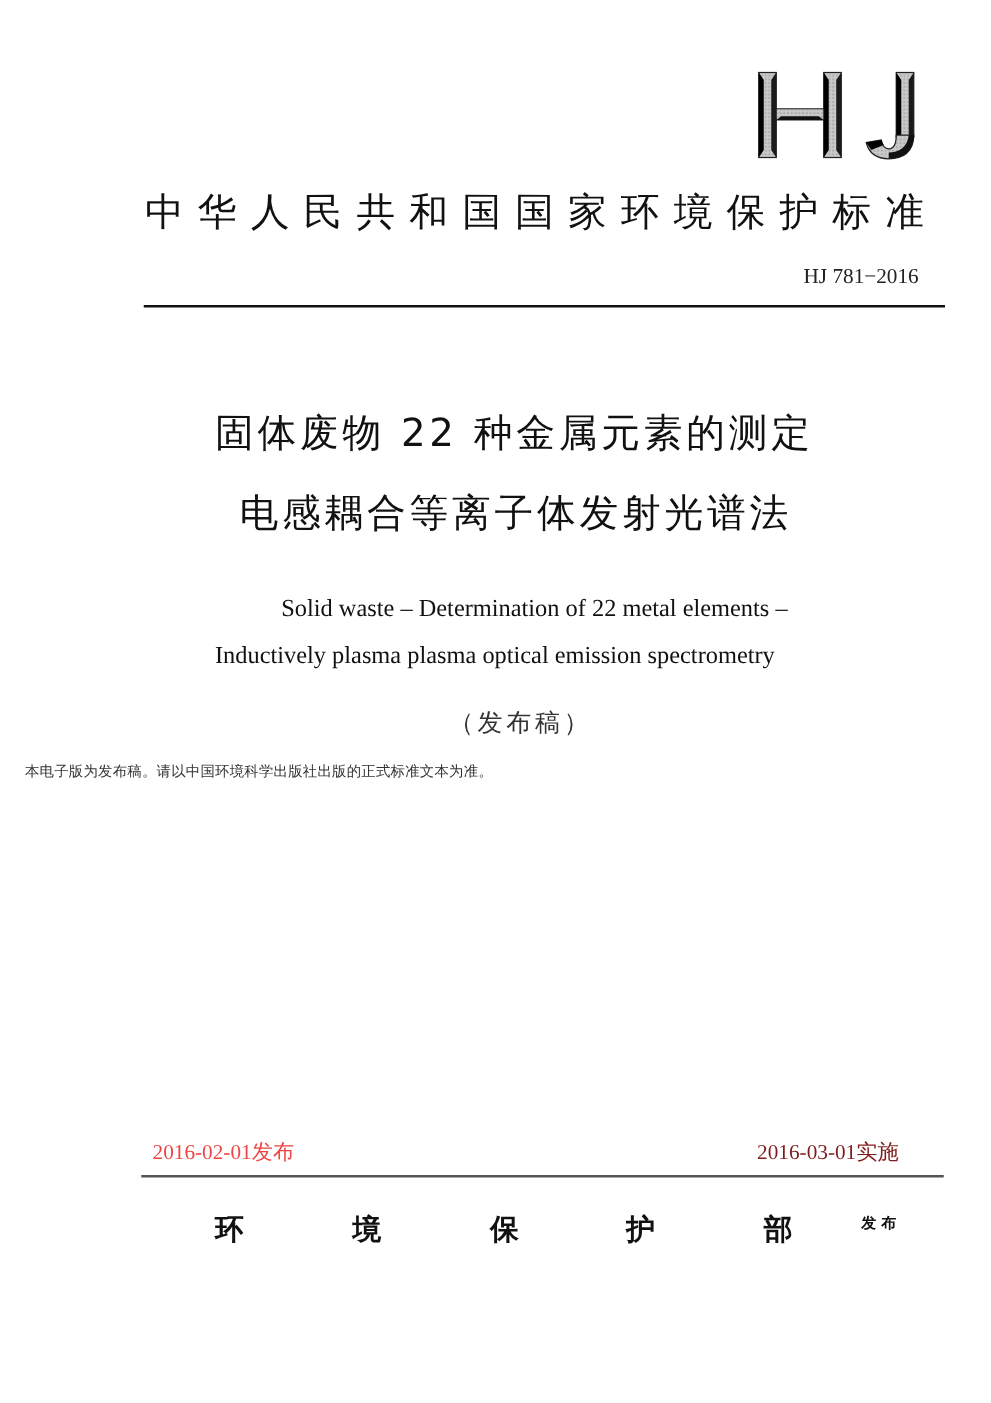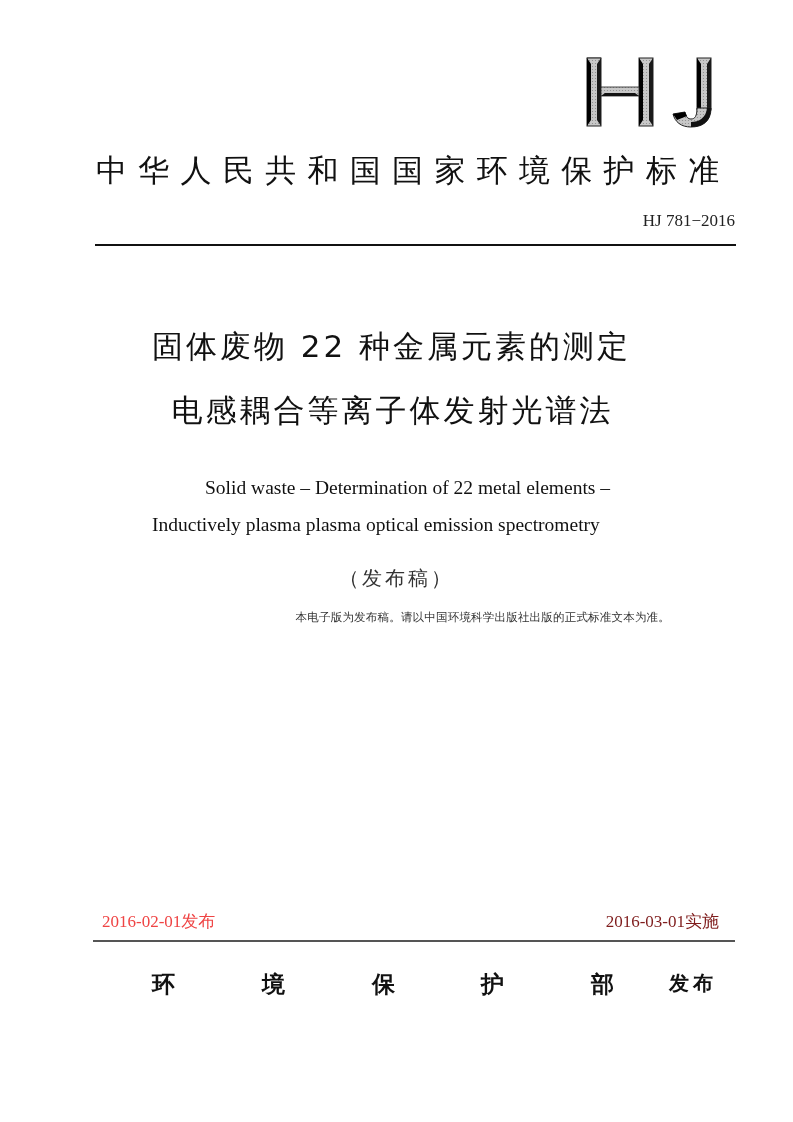--- a/index.html
+++ b/index.html
@@ -8,21 +8,21 @@
     background: #ffffff;
   }
   body {
     width: 793px;
     height: 1122px;
     position: relative;
     overflow: hidden;
     color: #111;
     font-family: "DejaVu Sans", sans-serif;
   }
-  .abs { position: absolute; }
+  .abs { position: absolute; margin-left: 20px; }
 
   
   .logo {
     left: 585px;
     top: 56px;
     width: 135px;
     height: 72px;
   }
 
   .std-header {
@@ -84,21 +84,21 @@
     top: 565px;
     font-size: 20px;
     letter-spacing: 3px;
     color: #333;
     white-space: nowrap;
   }
 
   .notice {
     left: 0;
     width: 670px;
-    text-align: right;
+    text-align: left;
     top: 610px;
     font-size: 11.5px;
     color: #333;
     white-space: nowrap;
     letter-spacing: 0.2px;
   }
 
   .issue-date {
     left: 102px;
     top: 911px;
@@ -129,21 +129,21 @@
   .ministry-char {
     top: 969px;
     font-size: 23px;
     font-weight: bold;
     line-height: 30px;
     color: #111;
   }
   .publish-label {
     left: 669px;
     top: 970px;
-    font-size: 20px;
+    font-size: 12px;
     font-weight: bold;
     letter-spacing: 4px;
     color: #111;
     white-space: nowrap;
   }
 </style>
 </head>
 <body>
 
 <div class="abs logo">

